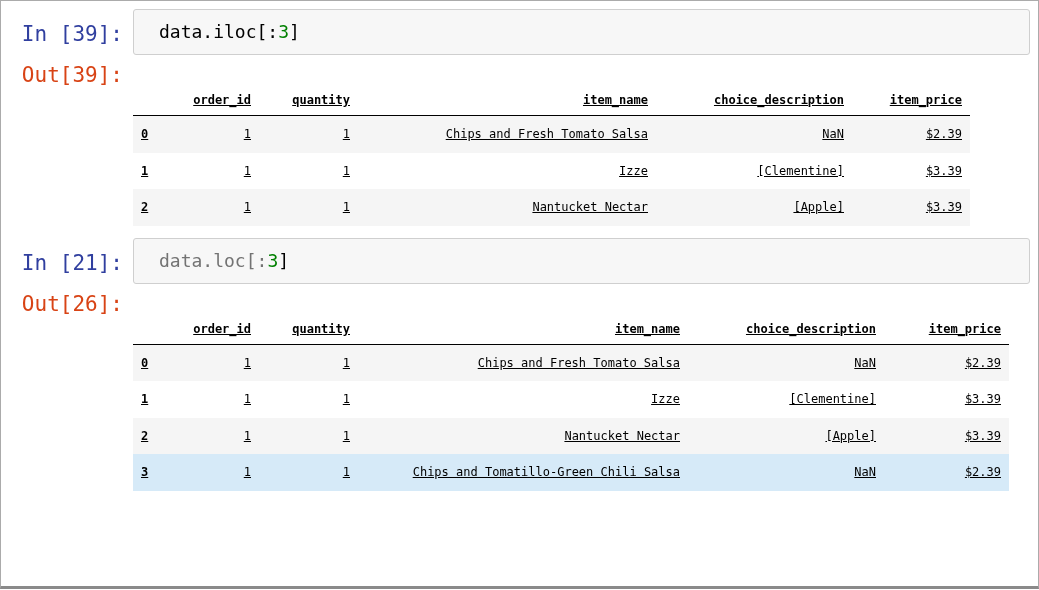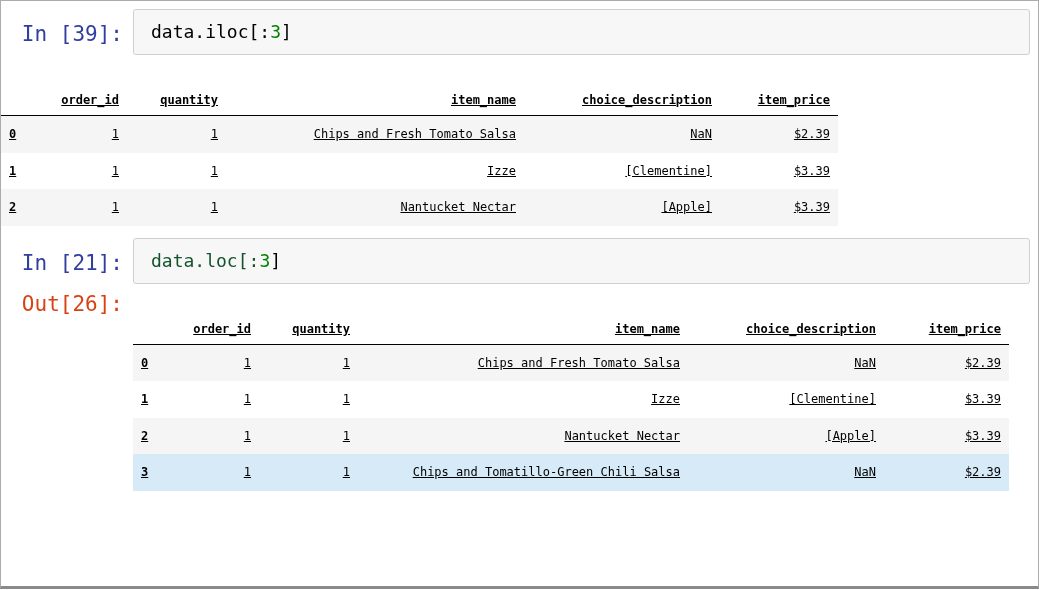--- a/index.html
+++ b/index.html
@@ -31,21 +31,21 @@
   }
   .prompt.in{color:var(--in-prompt);padding-top:13px;}
   .prompt.out{color:var(--out-prompt);padding-top:2px;}
   .input-row{margin-bottom:6px;}
   .input-box{
     flex:1 1 auto;
     margin-right:8px;
     background:var(--input-bg);
     border:1px solid var(--input-border);
     border-radius:3px;
-    padding:11px 17px;
+    padding:11px 25px;
     font-size:18px;line-height:22px;
     cursor:text;
     white-space:pre;
   }
   .output-row{margin-bottom:12px;}
   .output-area{flex:1 1 auto;}
   table.dataframe{
     border-collapse:collapse;
     table-layout:fixed;
     margin-top:24px;
@@ -87,20 +87,21 @@
 <body>
 
 <div class="notebook">
 
   <div class="cell">
     <div class="row input-row">
       <div class="prompt in">In [39]:</div>
       <div class="input-box"><code><span style="color: rgb(0, 0, 0);">data.iloc[:</span><span style="color: rgb(0, 128, 0);">3</span><span style="color: rgb(0, 0, 0);">]</span></code></div>
     </div>
     <div class="row output-row">
+      <div class="prompt out">Out[39]:</div>
       <div class="output-area">
         <table class="dataframe t1">
           <colgroup>
             <col class="c-index">
               <col class="c-order">
               <col class="c-qty">
             <col class="c-item">
               <col class="c-choice">
               <col class="c-price">
           </colgroup>
@@ -141,21 +142,21 @@
               </tr>
             </tbody>
           </table>
       </div>
     </div>
   </div>
 
   <div class="cell">
     <div class="row input-row">
       <div class="prompt in">In [21]:</div>
-      <div class="input-box"><code><span style="color: #14532d;">data.loc[:</span><span style="color: rgb(0, 128, 0);">3</span><span style="color: rgb(0, 0, 0);">]</span></code></div>
+      <div class="input-box"><code><span style="color: #737373;">data.loc[:</span><span style="color: rgb(0, 128, 0);">3</span><span style="color: rgb(0, 0, 0);">]</span></code></div>
     </div>
     <div class="row output-row">
       <div class="prompt out">Out[26]:</div>
       <div class="output-area">
         <table class="dataframe t2">
           <colgroup>
             <col class="c-index">
               <col class="c-order">
               <col class="c-qty">
             <col class="c-item">

